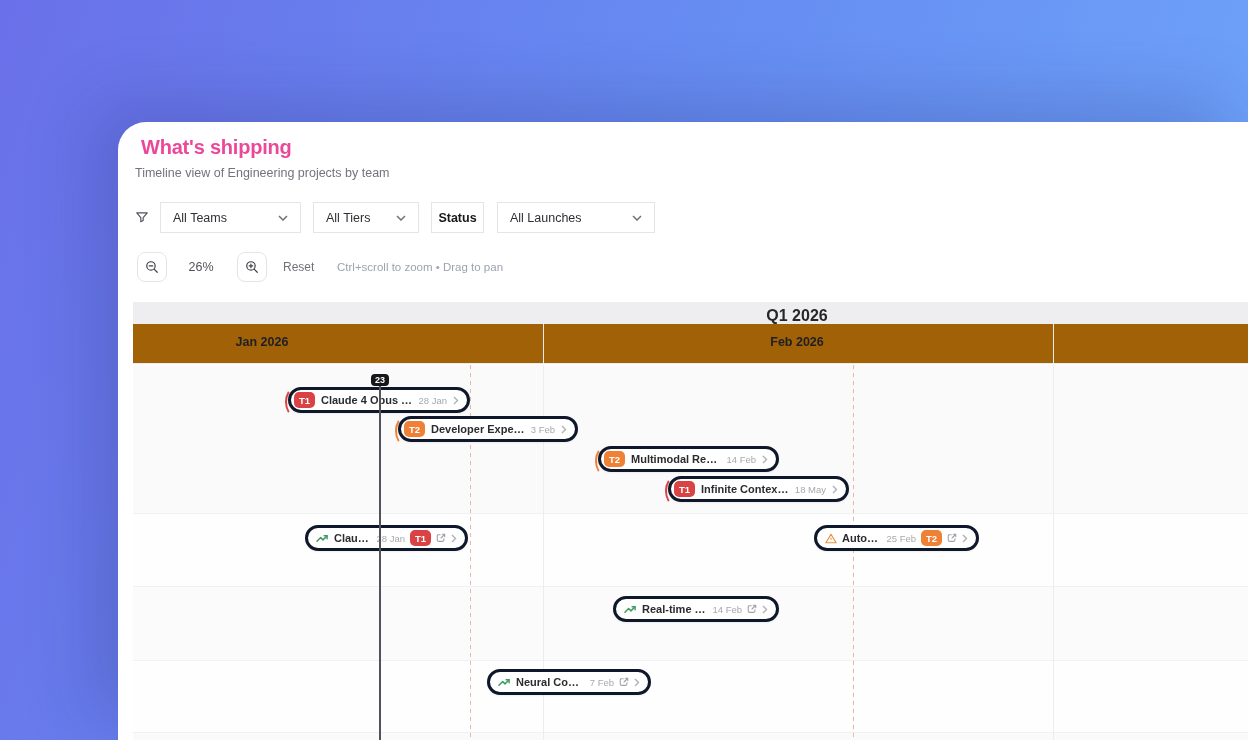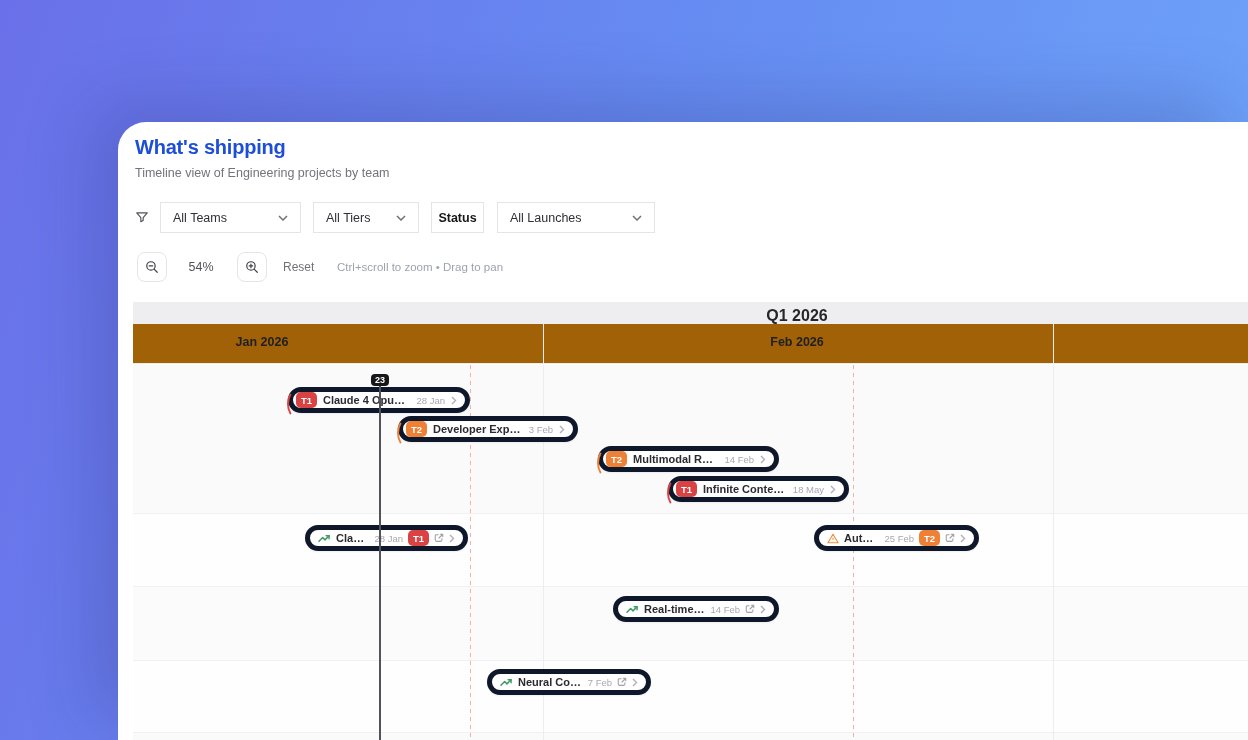--- a/index.html
+++ b/index.html
@@ -7,21 +7,21 @@
   .bg {
     position:absolute; inset:0;
     background:linear-gradient(108deg, #6a70e9 0%, #668cf2 48%, #6fa7fb 100%);
   }
   .card {
     position:absolute; left:118px; top:122px; right:0; bottom:0;
     background:#ffffff; border-top-left-radius:28px;
     box-shadow:-24px -18px 70px rgba(30,30,100,.22);
     overflow:hidden;
   }
-  .page-title { position:absolute; left:17px; top:14px; font-size:20px; font-weight:700; color:#1d4ed8; letter-spacing:-0.2px; }
+  .page-title { position:absolute; left:23px; top:14px; font-size:20px; font-weight:700; color:#ec4899; letter-spacing:-0.2px; }
   .page-subtitle { position:absolute; left:17px; top:44px; font-size:12.5px; color:#73737d; }
 
   
   .funnel { position:absolute; left:17px; top:88px; }
   .select {
     position:absolute; top:80px; height:31px; background:#fff;
     border:1px solid #e5e5e8; border-radius:0;
     display:flex; align-items:center; justify-content:space-between;
     padding:0 12px; font-size:12.5px; color:#2f2f35; cursor:pointer;
   }
@@ -64,21 +64,21 @@
   }
   .today-line { position:absolute; left:246px; top:16px; bottom:0; width:1.5px; background:#52525b; z-index:30; }
   .today-badge {
     position:absolute; left:247px; top:9px; transform:translateX(-50%); z-index:31;
     background:#17171a; color:#fff; font-size:9px; font-weight:700;
     padding:2px 4px 1px; border-radius:4px; line-height:1;
   }
 
   
   .bar, .launch {
-    position:absolute; height:26px; background:#fff; border:5px solid #0f172a;
+    position:absolute; height:26px; background:#fff; border:3px solid #0f172a;
     border-radius:13px; display:flex; align-items:center;
     box-shadow:0 1px 2px rgba(16,16,40,.06); z-index:10; cursor:pointer; white-space:nowrap;
   }
   .bar { gap:6px; padding:0 8px 0 3px; }
   .launch { gap:5px; padding:0 8px; }
   .bracket {
     position:absolute; left:-6px; top:-2px; width:10px; height:28px;
     border:2px solid transparent; border-right:none;
     border-top-left-radius:9px 14px; border-bottom-left-radius:9px 14px;
   }
@@ -146,21 +146,21 @@
   </div>
 
   <div class="zbtn zbtn-out">
     <span class="icn">
       <svg width="14" height="14" viewBox="0 0 20 20" fill="none" stroke="#3f3f46" stroke-width="1.7" stroke-linecap="round">
           <circle cx="8.5" cy="8.5" r="6"></circle>
           <path d="M13 13l4.5 4.5M6 8.5h5"></path>
         </svg>
     </span>
   </div>
-  <div class="zoom-level">54%</div>
+  <div class="zoom-level">26%</div>
   <div class="zbtn zbtn-in">
     <span class="icn">
       <svg width="14" height="14" viewBox="0 0 20 20" fill="none" stroke="#3f3f46" stroke-width="1.7" stroke-linecap="round">
           <circle cx="8.5" cy="8.5" r="6"></circle>
           <path d="M13 13l4.5 4.5M6 8.5h5M8.5 6v5"></path>
         </svg>
     </span>
   </div>
   <div class="reset">Reset</div>
   <div class="hint">Ctrl+scroll to zoom • Drag to pan</div>

